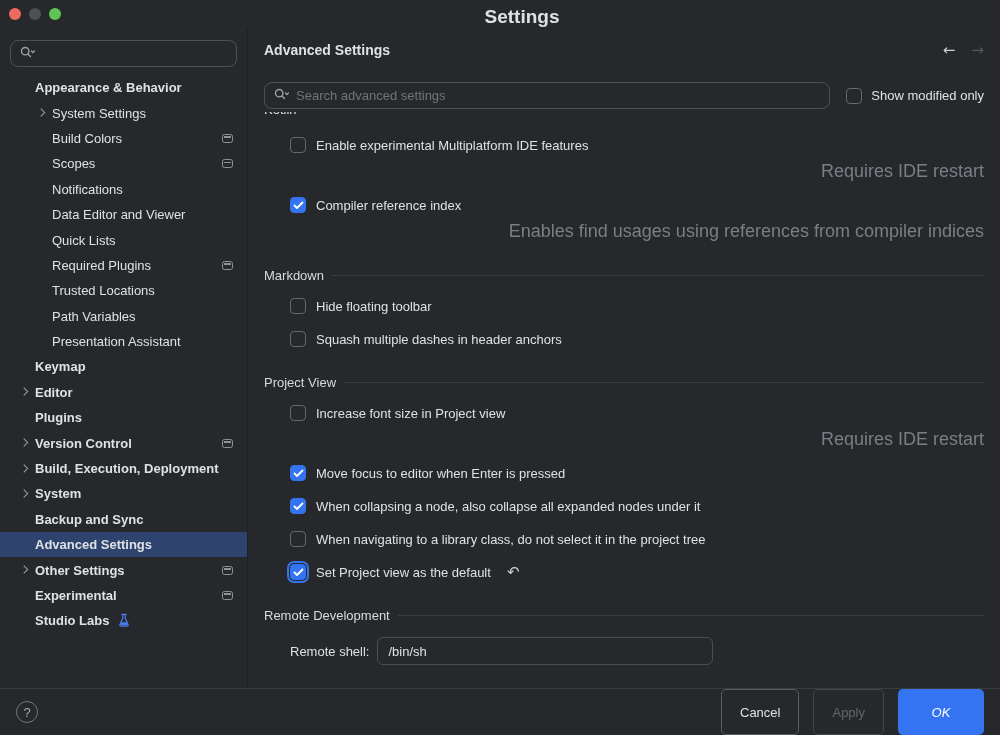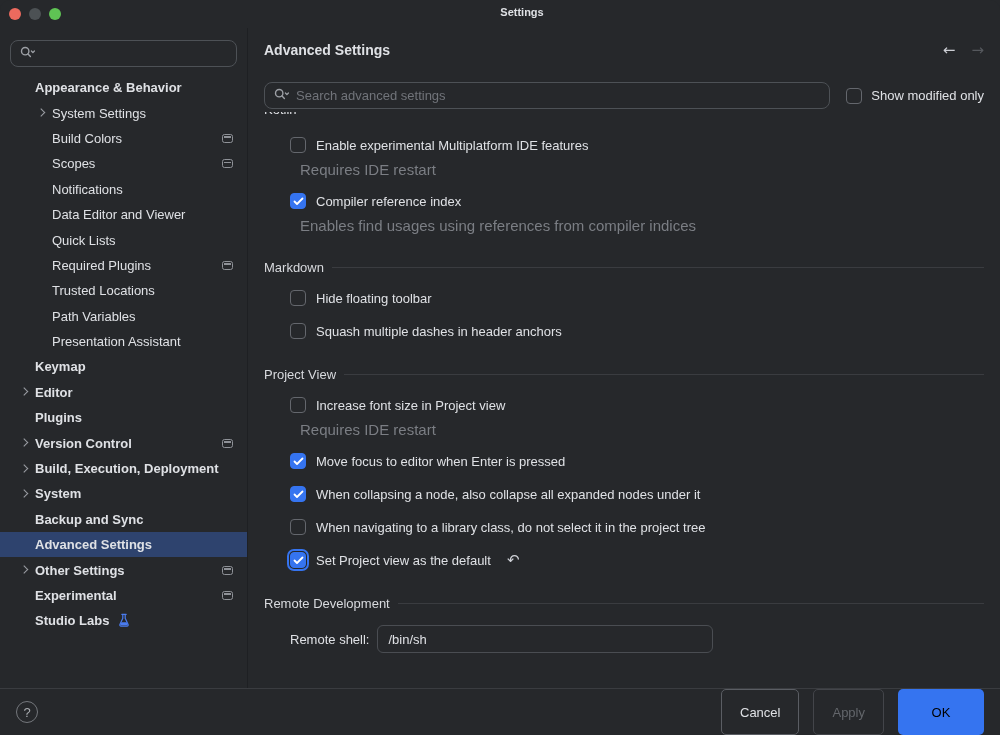--- a/index.html
+++ b/index.html
@@ -11,21 +11,21 @@
   }
   .window { width:1000px; height:735px; display:flex; flex-direction:column; background:#26282b; border-radius:10px 10px 0 0; overflow:hidden; }
 
   
   .titlebar { height:28px; position:relative; flex:0 0 auto; }
   .lights { position:absolute; left:9px; top:8px; display:flex; gap:8px; }
   .light { width:12px; height:12px; border-radius:50%; }
   .light.red   { background:#ec6a5e; }
   .light.mid   { background:#4c5154; }
   .light.green { background:#5fc454; }
-  .win-title { position:absolute; left:0; right:0; top:6px; text-align:center; font-weight:bold; font-size:11px; color:#dfe1e5;margin-left:44px; }
+  .win-title { position:absolute; left:0; right:0; top:6px; text-align:center; font-weight:bold; font-size:19px; color:#dfe1e5;margin-left:44px; }
 
   
   .body-row { flex:1; display:flex; min-height:0; }
   .sidebar { width:248px; flex:0 0 248px; border-right:1px solid #1e2023; position:relative; padding-top:12px; }
   .mainpanel { flex:1; position:relative; padding:14px 16px 0 16px; display:flex; flex-direction:column; min-width:0; }
 
   
   .side-search { margin:0 10px 8px 10px; height:27px; border:1px solid #4d5156; border-radius:8px; display:flex; align-items:center; padding-left:8px; background:transparent; }
 
   
@@ -65,33 +65,33 @@
 
   
   .content { flex:1; overflow:hidden; padding-bottom:8px; }
   .clip-head { height:10px; overflow:hidden; position:relative; margin-top:3px; }
   .clip-head span { position:absolute; top:-10px; left:0; color:#dfe1e5; font-size:13px; }
   .sec-head { display:flex; align-items:center; margin-top:26px; }
   .sec-title { color:#d8dade; white-space:nowrap; }
   .sec-line { flex:1; height:1px; background:#3a3c40; margin-left:8px; }
   .s-row { display:flex; align-items:center; gap:10px; margin-top:13px; margin-left:26px; min-height:20px; }
   .s-row .lbl { color:#dfe1e5; }
-  .hint { margin:6px 0 0 36px; color:#7b7e84; font-size:15px; }
+  .hint { margin:6px 0 0 36px; color:#7b7e84; font-size:18px;text-align:right; }
   .revert { font-family:"DejaVu Sans",sans-serif; color:#cfd1d7; font-size:15px; line-height:1; margin-left:6px; }
   .field-row { display:flex; align-items:center; margin:14px 0 0 26px; gap:8px; }
   .field-row input { width:336px; height:28px; background:transparent; border:1px solid #4a4d52; border-radius:6px; color:#dfe1e5; font:13px "Liberation Sans","DejaVu Sans",sans-serif; padding:0 10px; outline:none; }
 
   
   .footer { flex:0 0 47px; border-top:1px solid #3a3c40; display:flex; align-items:center; padding:0 16px; }
   .help-circle { width:22px; height:22px; border-radius:50%; border:1px solid #74777c; color:#a9acb1; display:flex; align-items:center; justify-content:center; font-size:13px; }
   .btns { margin-left:auto; display:flex; gap:14px; }
   .btn { height:46px; padding:0 18px; border-radius:5px; font:13px "Liberation Sans","DejaVu Sans",sans-serif; display:flex; align-items:center; justify-content:center; cursor:default; }
   .btn.secondary { border:1px solid #5a5d63; color:#dfe1e5; background:transparent; }
   .btn.disabled { border:1px solid #43454a; color:#63666b; background:transparent; }
-  .btn.primary { background:#3574f0; color:#000000; border:none; min-width:86px; }
+  .btn.primary { background:#3574f0; color:#ffffff; border:none; min-width:86px;font-style:italic; }
 </style>
 </head>
 <body>
 
 <div class="window">
 
   <div class="titlebar">
     <div class="lights">
       <span class="light red"></span>
       <span class="light mid"></span>

